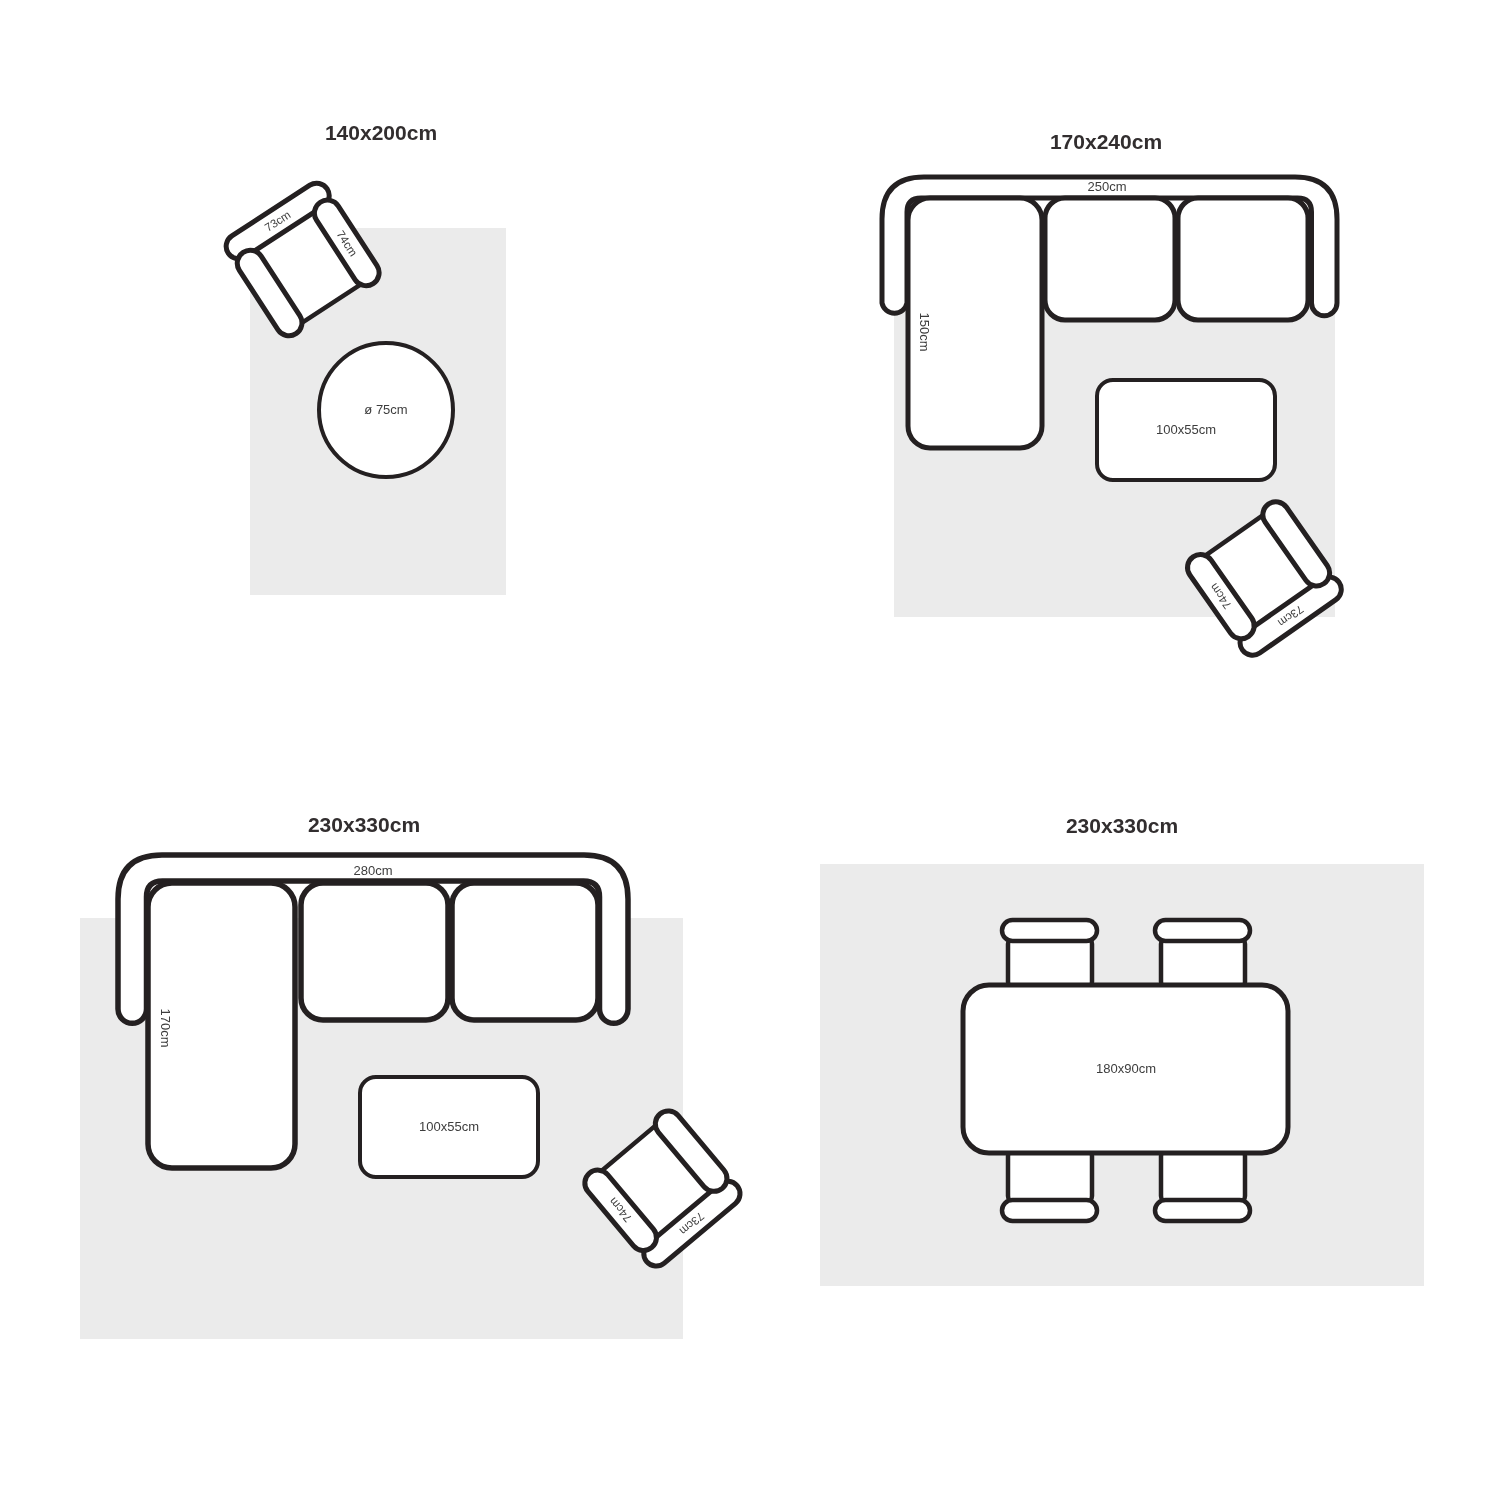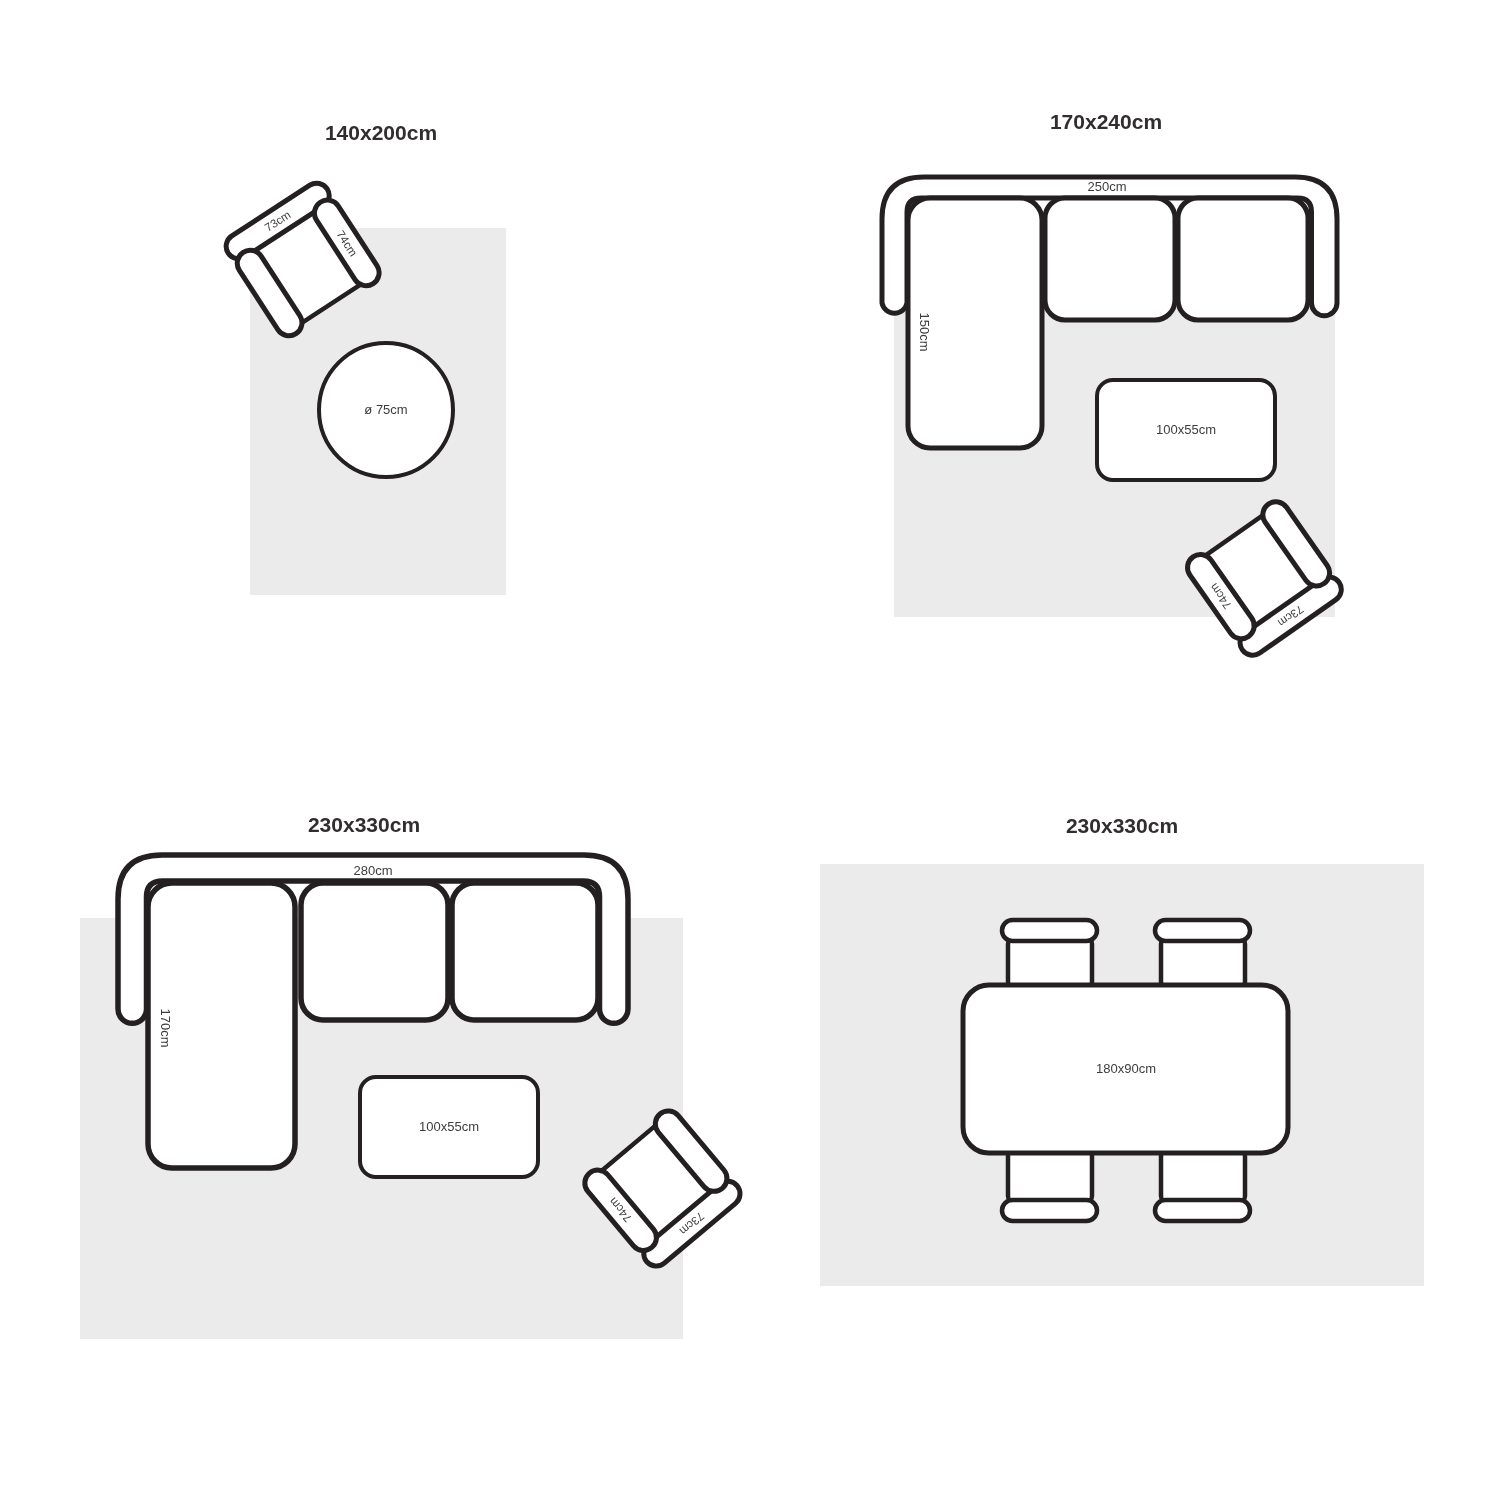--- a/index.html
+++ b/index.html
@@ -23,21 +23,21 @@
   .shape{fill:#ffffff;stroke:var(--outline);}
   .lbl{font-size:13px;fill:var(--label);text-anchor:middle;}
   .lbl-sm{font-size:11.5px;fill:var(--label);text-anchor:middle;}
 </style>
 </head>
 <body>
 
 <div class="canvas">
 
   <div class="size-title" style="left:381px;top:133px">140x200cm</div>
-  <div class="size-title" style="left:1106px;top:122px">170x240cm</div>
+  <div class="size-title" style="left:1106px;top:142px">170x240cm</div>
   <div class="size-title" style="left:364px;top:825px">230x330cm</div>
   <div class="size-title" style="left:1122px;top:826px">230x330cm</div>
 
   <div class="rug" style="left:250px;top:228px;width:256px;height:367px"></div>
   <div class="rug" style="left:894px;top:305px;width:441px;height:312px"></div>
   <div class="rug" style="left:80px;top:918px;width:603px;height:421px"></div>
   <div class="rug" style="left:820px;top:864px;width:604px;height:422px"></div>
 
   <svg class="art" width="1500" height="1500" viewBox="0 0 1500 1500" xmlns="http://www.w3.org/2000/svg">
 

